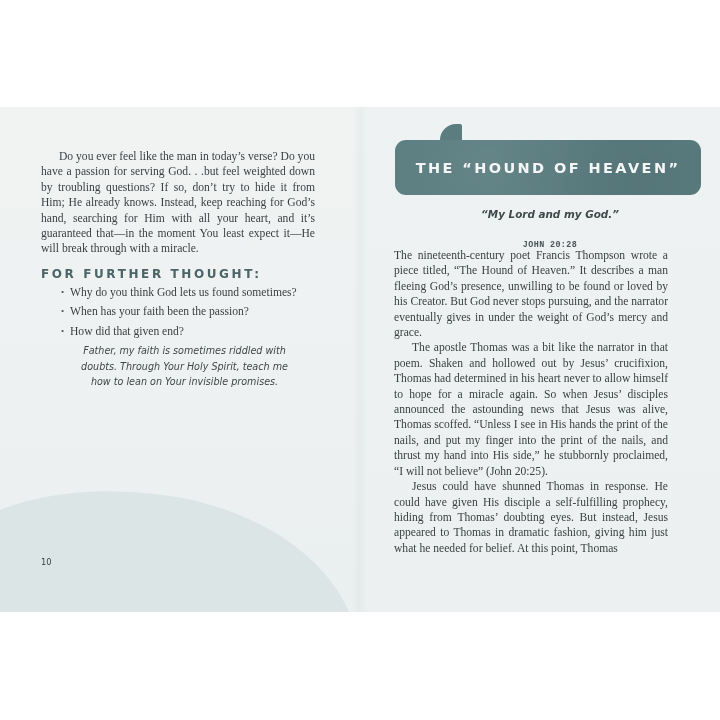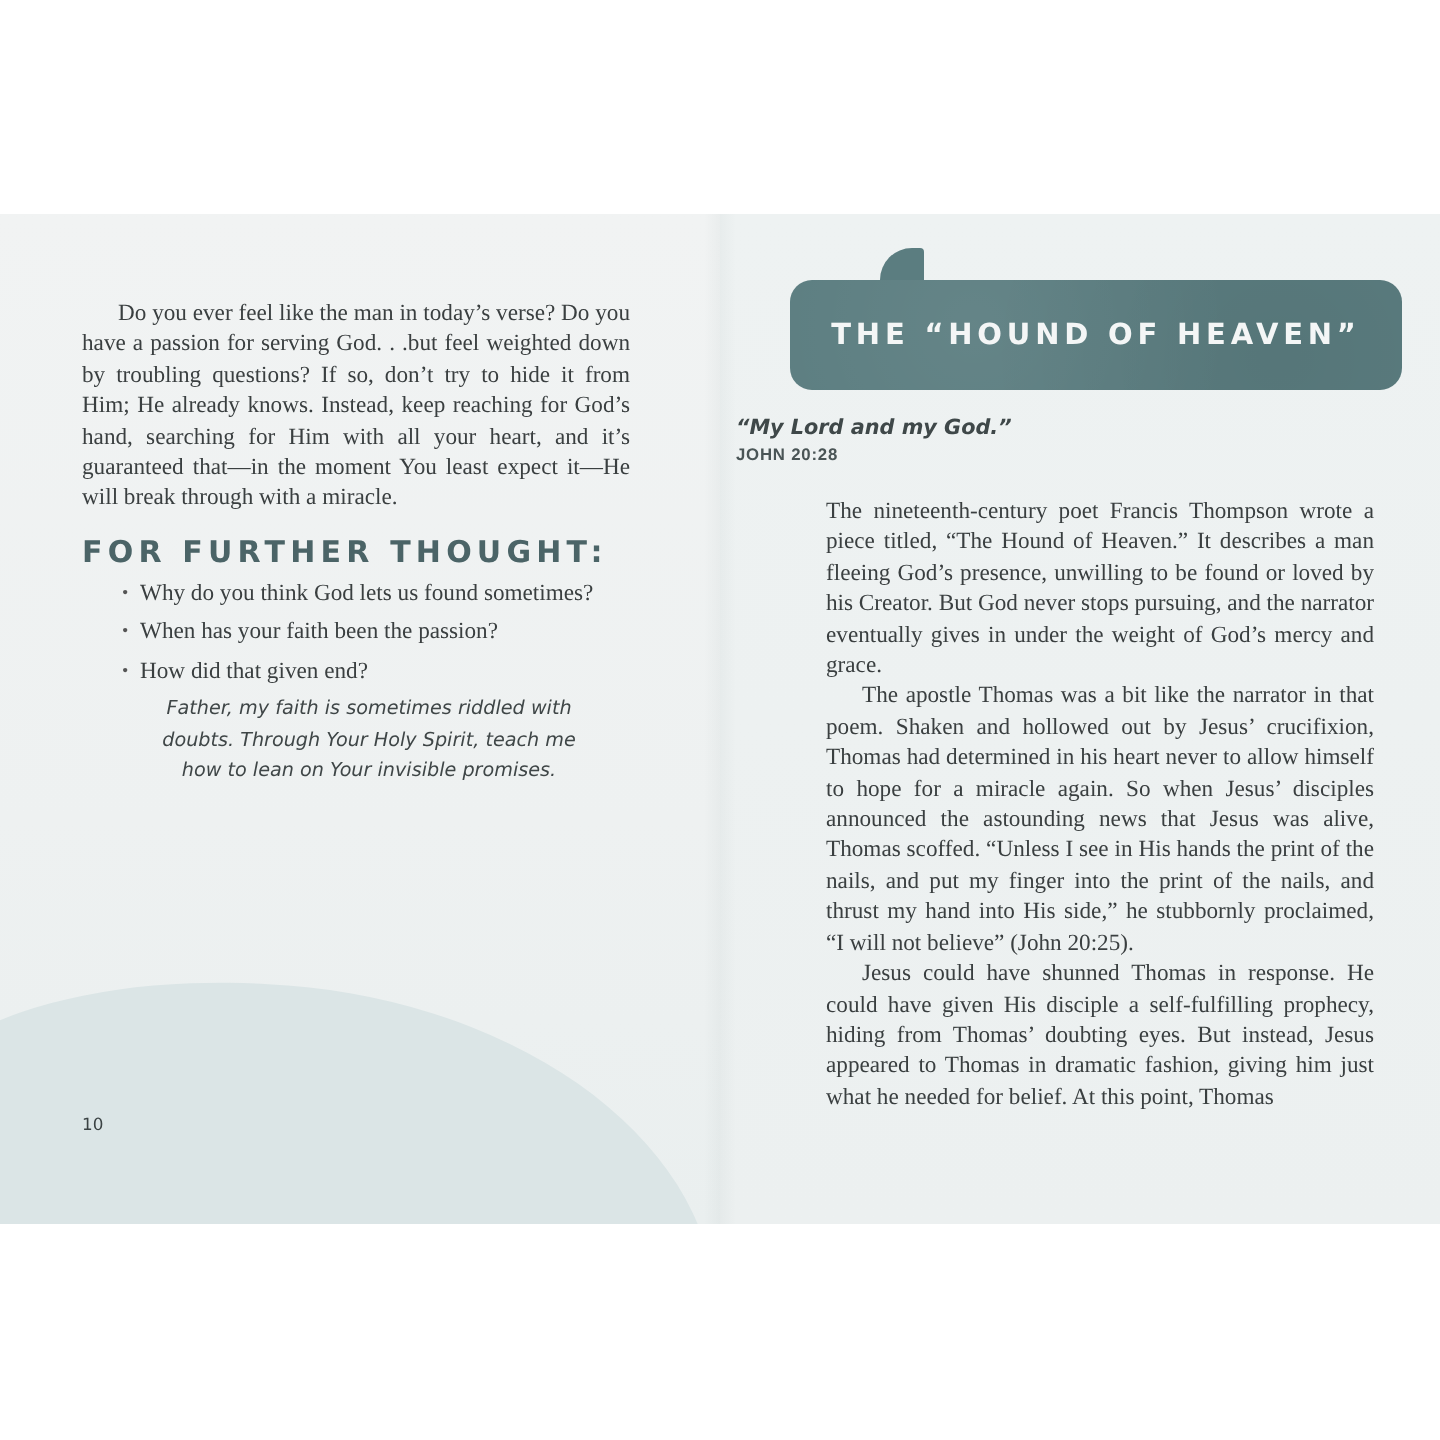--- a/index.html
+++ b/index.html
@@ -27,21 +27,21 @@
   .body-text {
     font-family: "Liberation Serif", serif;
     font-size: 11.6px; line-height: 15.4px; color: #3a3f40;
     text-align: justify; margin: 0;
   }
   .indent { text-indent: 18px; }
 
   .left-content { position: absolute; left: 41px; top: 42px; width: 274px; }
   .section-heading {
     font-family: "DejaVu Sans", sans-serif; font-weight: bold;
-    font-size: 15px; letter-spacing: 2.6px; color: #4b6467;
+    font-size: 12px; letter-spacing: 2.6px; color: #4b6467;
     margin: 10px 0 4px 0;
   }
   .bullets { list-style: none; margin: 0; padding: 0 0 0 20px; }
   .bullets li {
     font-family: "Liberation Serif", serif; font-size: 11.6px; line-height: 15.4px;
     color: #3a3f40; position: relative; padding-left: 9px; margin-bottom: 4px;
   }
   .bullets li .dot { position: absolute; left: 0; top: 0; font-size: 9px; color: #555; }
   .prayer {
     font-family: "DejaVu Sans", sans-serif; font-style: italic;
@@ -58,30 +58,30 @@
   }
   .title-tab {
     position: absolute; left: 440px; top: 124px; width: 22px; height: 22px;
     background: #5b7d80; border-radius: 16px 2px 0 0;
   }
   .title-text {
     font-family: "DejaVu Sans", sans-serif; font-weight: bold;
     font-size: 14.5px; letter-spacing: 2.4px; color: #f4f6f6;
   }
 
-  .verse { position: absolute; left: 368px; top: 101px; width: 340px; }
+  .verse { position: absolute; left: 380px; top: 101px; width: 340px; text-align: center; }
   .verse-quote {
     font-family: "DejaVu Sans", sans-serif; font-style: italic; font-weight: bold;
     font-size: 10.4px; color: #3f4849;
   }
   .verse-ref {
-    font-family: Liberation Sans, sans-serif; font-weight: bold;
-    font-size: 8.4px; color: #4a5556; margin-top: 2px; letter-spacing: 0.4px;
+    font-family: Liberation Mono, monospace; font-weight: bold;
+    font-size: 8.4px; color: #4a5556; margin-top: 20px; letter-spacing: 0.4px;
   }
-  .right-content { position: absolute; left: 413px; top: 141px; width: 274px; }
+  .right-content { position: absolute; left: 394px; top: 141px; width: 274px; }
 
   .page-num {
     position: absolute; font-family: "DejaVu Sans", sans-serif;
     font-size: 8.4px; color: #3b4344;
   }
   .pn-left { left: 41px; top: 450px; }
 </style>
 </head>
 <body>
 

